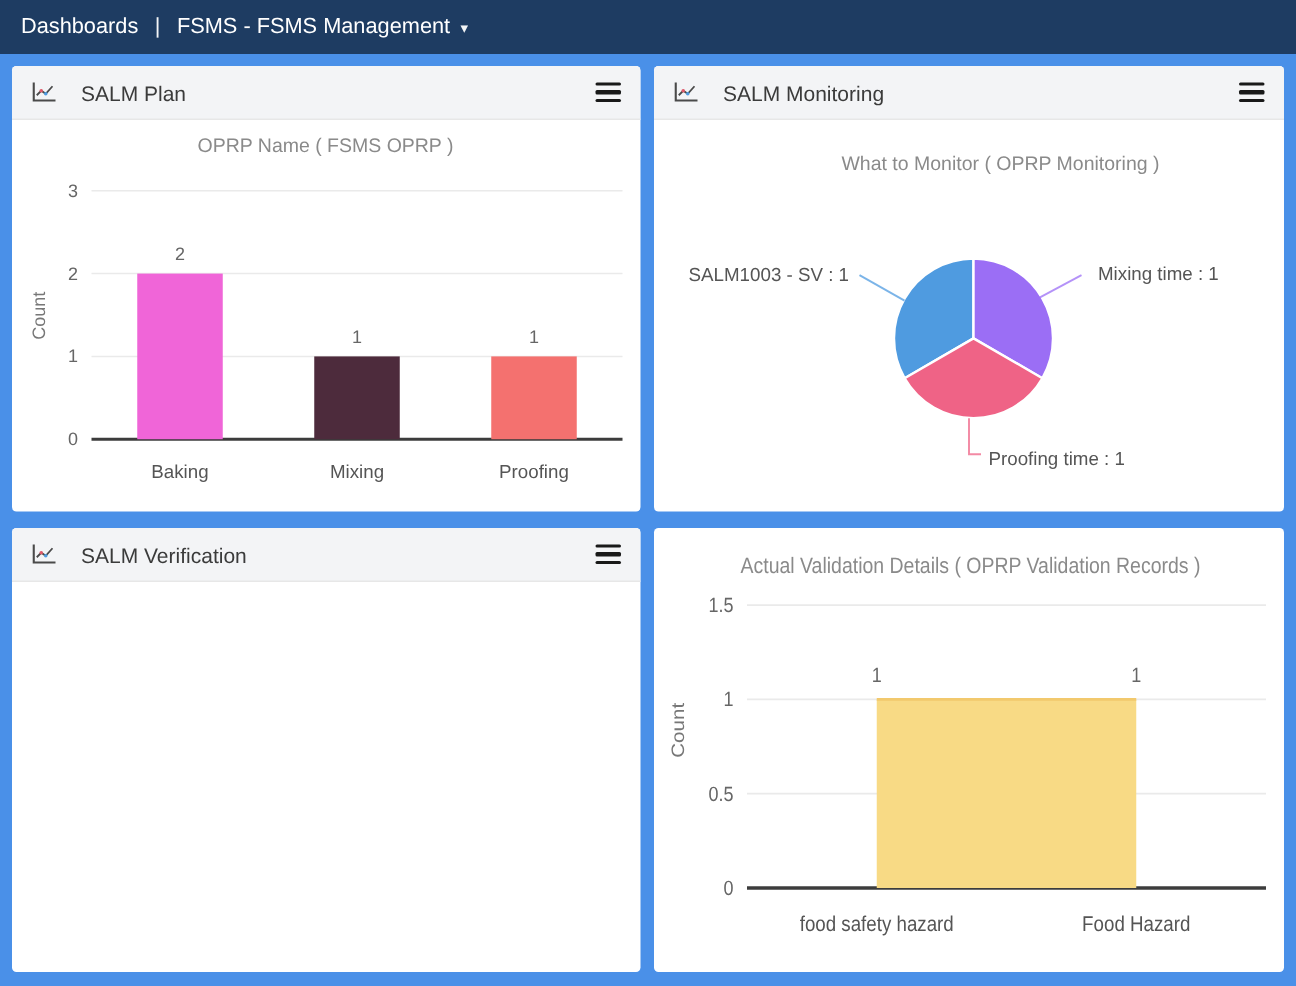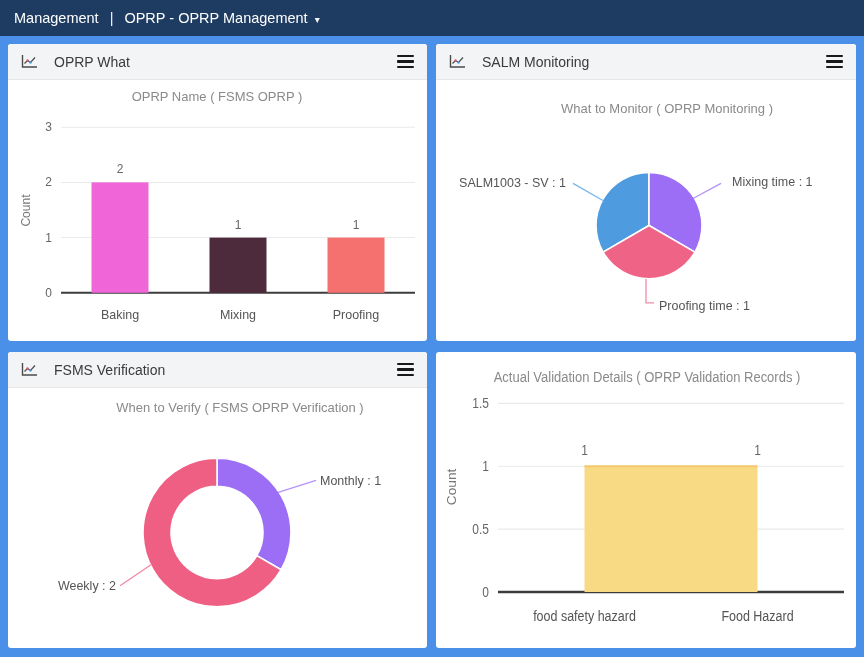--- a/index.html
+++ b/index.html
@@ -36,41 +36,41 @@
   .panel-title{font-size:14px;color:#3b3b3b;flex:1;margin-left:16px}
   .hamburger{width:17px;cursor:pointer;display:flex;flex-direction:column;gap:3px;padding:2px 0}
   .hamburger i{display:block;height:2.4px;background:#191919;border-radius:1px}
   .panel-body{flex:1;position:relative}
   .panel-body svg{position:absolute;left:0;top:0;width:100%;height:100%}
 </style>
 </head>
 <body>
 
 <div class="navbar">
-  <span>Management</span>
+  <span>Dashboards</span>
   <span class="sep">|</span>
   <span class="nav-select">
-    <span>OPRP - OPRP Management</span>
+    <span>FSMS - FSMS Management</span>
     <span class="caret">▾</span>
   </span>
 </div>
 
 <div class="grid">
 
   <div class="panel">
     <div class="panel-header">
       <span class="chart-icon">
         <svg width="17" height="15" viewBox="0 0 17 15">
             <path d="M1.5 1 V13 H16" stroke="#4a4a4a" stroke-width="1.4" fill="none"></path>
             <polyline points="3.5,9.5 6.5,6.5 9.5,8.5 14,3.5" stroke="#4a4a4a" stroke-width="1.2" fill="none"></polyline>
             <circle cx="6.5" cy="6.5" r="1.2" fill="#e05a6a"></circle>
             <circle cx="9.5" cy="8.5" r="1.2" fill="#4f9be0"></circle>
           </svg>
       </span>
-      <span class="panel-title">OPRP What</span>
+      <span class="panel-title">SALM Plan</span>
       <span class="hamburger">
           <i></i>
           <i></i>
           <i></i>
         </span>
     </div>
     <div class="panel-body">
       <svg viewBox="0 0 419 260" preserveAspectRatio="none">
           <text x="209" y="21" fill="#8a8a8a" font-size="13" text-anchor="middle" font-family="&quot;Liberation Sans&quot;, sans-serif">OPRP Name ( FSMS OPRP )</text>
           <line x1="53" y1="212" x2="407" y2="212" stroke="#3c3c3c" stroke-width="2"></line>
@@ -131,37 +131,26 @@
   <div class="panel">
     <div class="panel-header">
       <span class="chart-icon">
         <svg width="17" height="15" viewBox="0 0 17 15">
             <path d="M1.5 1 V13 H16" stroke="#4a4a4a" stroke-width="1.4" fill="none"></path>
             <polyline points="3.5,9.5 6.5,6.5 9.5,8.5 14,3.5" stroke="#4a4a4a" stroke-width="1.2" fill="none"></polyline>
             <circle cx="6.5" cy="6.5" r="1.2" fill="#e05a6a"></circle>
             <circle cx="9.5" cy="8.5" r="1.2" fill="#4f9be0"></circle>
           </svg>
       </span>
-      <span class="panel-title">FSMS Verification</span>
+      <span class="panel-title">SALM Verification</span>
       <span class="hamburger">
           <i></i>
           <i></i>
           <i></i>
         </span>
-    </div>
-    <div class="panel-body">
-      <svg viewBox="0 0 419 259" preserveAspectRatio="none">
-          <text x="232" y="24" fill="#8a8a8a" font-size="13" text-anchor="middle" font-family="&quot;Liberation Sans&quot;, sans-serif">When to Verify ( FSMS OPRP Verification )</text>
-          <path d="M209.00,70.00 A74,74 0 0 1 273.09,181.00 L248.84,167.00 A46,46 0 0 0 209.00,98.00 Z" fill="#9b6ef5" stroke="#fff" stroke-width="1.6" stroke-linejoin="round"></path>
-          <path d="M273.09,181.00 A74,74 0 1 1 209.00,70.00 L209.00,98.00 A46,46 0 1 0 248.84,167.00 Z" fill="#ee5f83" stroke="#fff" stroke-width="1.6" stroke-linejoin="round"></path>
-          <polyline points="267,105 308,92" fill="none" stroke="#9b6ef5" stroke-width="1.3" opacity="0.75"></polyline>
-          <text x="312" y="97" fill="#555" font-size="12.5" text-anchor="start" font-family="&quot;Liberation Sans&quot;, sans-serif">Monthly : 1</text>
-          <polyline points="143,176 112,197" fill="none" stroke="#ee5f83" stroke-width="1.3" opacity="0.75"></polyline>
-          <text x="108" y="201" fill="#555" font-size="12.5" text-anchor="end" font-family="&quot;Liberation Sans&quot;, sans-serif">Weekly : 2</text>
-        </svg>
     </div>
   </div>
 
   <div class="panel">
     <div class="panel-body">
       <svg viewBox="0 0 420 259" preserveAspectRatio="none">
           <text x="211" y="26" fill="#8a8a8a" font-size="13" text-anchor="middle" font-family="&quot;Liberation Sans&quot;, sans-serif">Actual Validation Details ( OPRP Validation Records )</text>
           <line x1="62" y1="210" x2="408" y2="210" stroke="#3c3c3c" stroke-width="2"></line>
           <text x="53" y="214" fill="#666" font-size="12" text-anchor="end" font-family="&quot;Liberation Sans&quot;, sans-serif">0</text>
           <line x1="62" y1="155" x2="408" y2="155" stroke="#eaeaea" stroke-width="1"></line>

